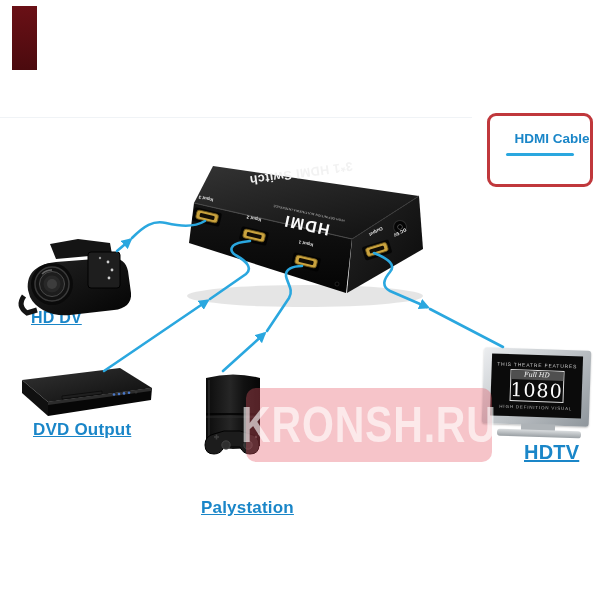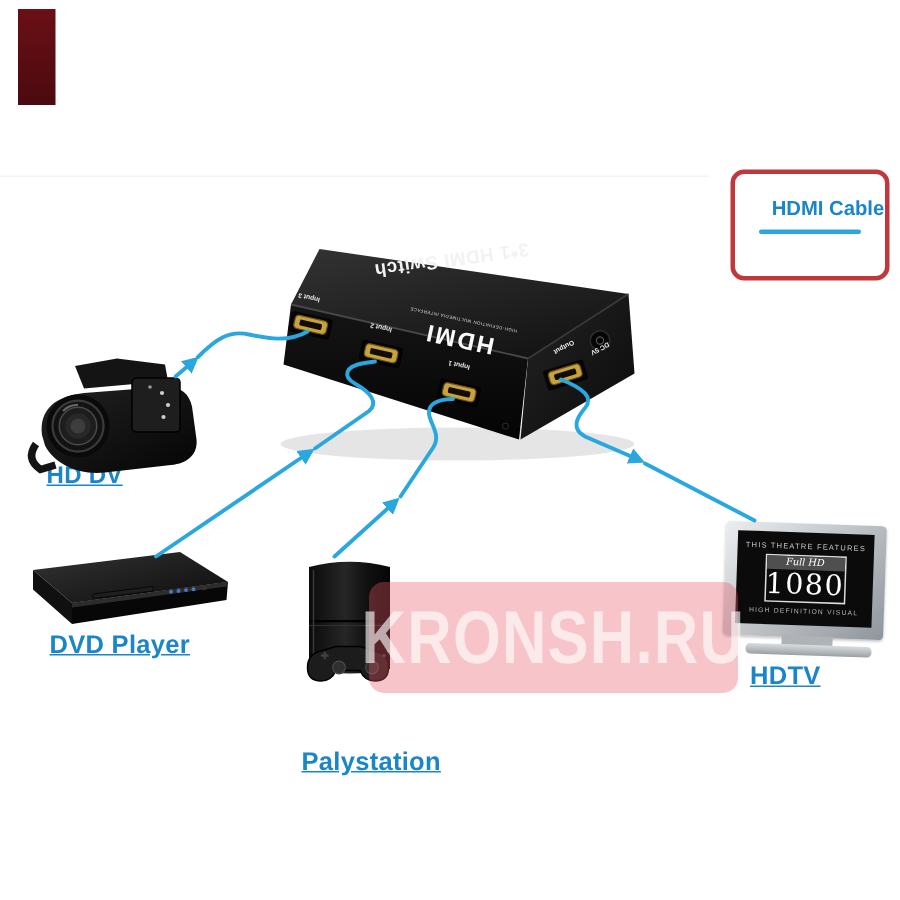--- a/index.html
+++ b/index.html
@@ -9,21 +9,21 @@
   
   #bg-seam{left:0;top:117px;width:472px;height:1px;background:#e9eef2;opacity:.7;}
   
   #corner-mark{left:12px;top:6px;width:25px;height:64px;
                background:linear-gradient(#6a1016,#4b0a0e);}
   
   .dev-label{font-weight:bold;color:#1a86c8;letter-spacing:.2px;text-decoration:underline;}
   #lbl-hddv{left:31px;top:309px;font-size:16px;}
   #lbl-dvd{left:33px;top:420px;font-size:17px;}
   #lbl-ps{left:201px;top:462px;font-size:17px;margin-top:36px;}
-  #lbl-hdtv{left:500px;top:441px;font-size:17px;}
+  #lbl-hdtv{left:524px;top:441px;font-size:20px;}
   
   #legend{left:487px;top:113px;width:100px;height:68px;border:3px solid #c0383c;
           border-radius:9px;background:#fff;text-align:center;z-index:8;}
   #legend .legend-label{margin-top:15px;font-size:13.5px;font-weight:bold;color:#1a86c8;padding-left:24px;}
   #legend .legend-cable{width:68px;height:3px;background:#2aa7df;margin:7px auto 0;border-radius:2px;}
   
   .sw-text{color:#f2f2f2;text-align:center;line-height:1.05;}
   #sw-top-label{left:228px;top:166px;width:146px;font-size:12.5px;font-weight:bold;
                 letter-spacing:.4px;transform:rotate(172deg);z-index:5;}
   #sw-logo{left:266px;top:211px;width:82px;transform:rotate(192deg);z-index:5;}
@@ -222,21 +222,21 @@
       <path d="M104,371 L207,301" marker-end="url(#arr)"></path>
       <path d="M210,299 L246,274 C253,268 246,261 237,256 C228,251 230,244 243,242 L250,241"></path>
       <path d="M223,371 L264,334" marker-end="url(#arr)"></path>
       <path d="M267,331 L289,298 C294,290 287,283 286,276 C285,269 293,266 302,266"></path>
       <path d="M374,253 C389,259 396,265 390,272 C384,279 381,286 390,291 L427,307" marker-end="url(#arr)"></path>
       <path d="M430,309 L503,347"></path>
     </g>
   </svg>
 
   <div class="abs dev-label" id="lbl-hddv">HD DV</div>
-  <div class="abs dev-label" id="lbl-dvd">DVD Player</div>
+  <div class="abs dev-label" id="lbl-dvd">DVD Output</div>
   <div class="abs dev-label" id="lbl-ps">Palystation</div>
   <div class="abs dev-label" id="lbl-hdtv">HDTV</div>
 
   <div class="abs" id="legend">
     <div class="legend-label">HDMI Cable</div>
     <div class="legend-cable"></div>
   </div>
 
   <div class="abs" id="watermark">
     <div class="wm-text">KRONSH.RU</div>

